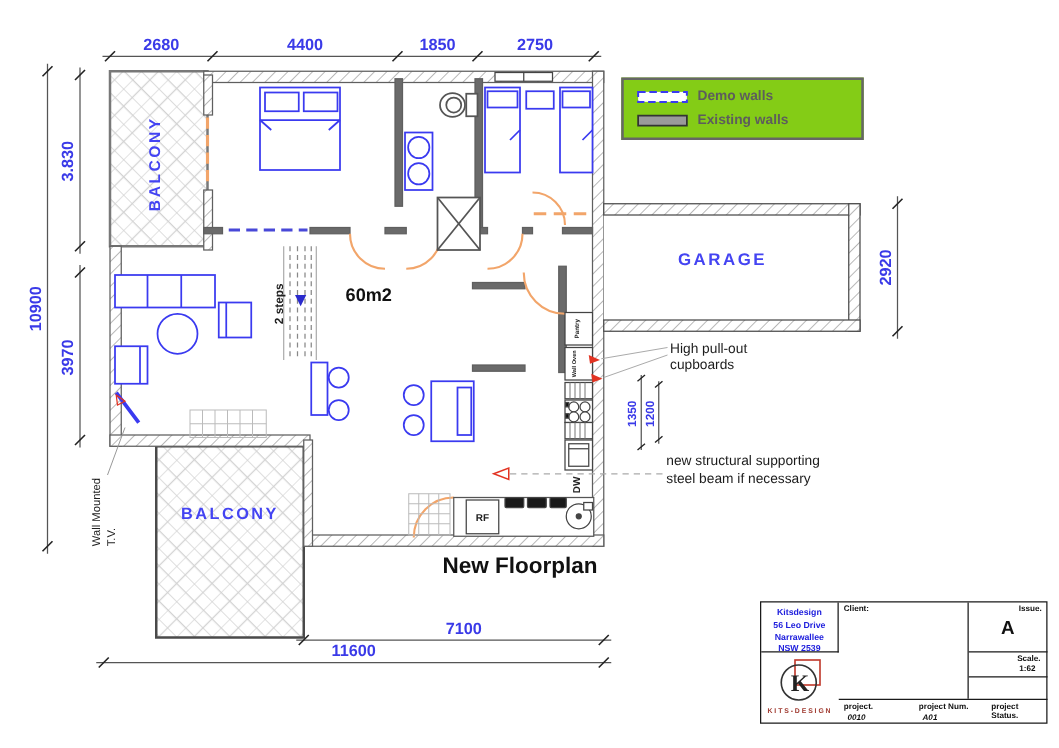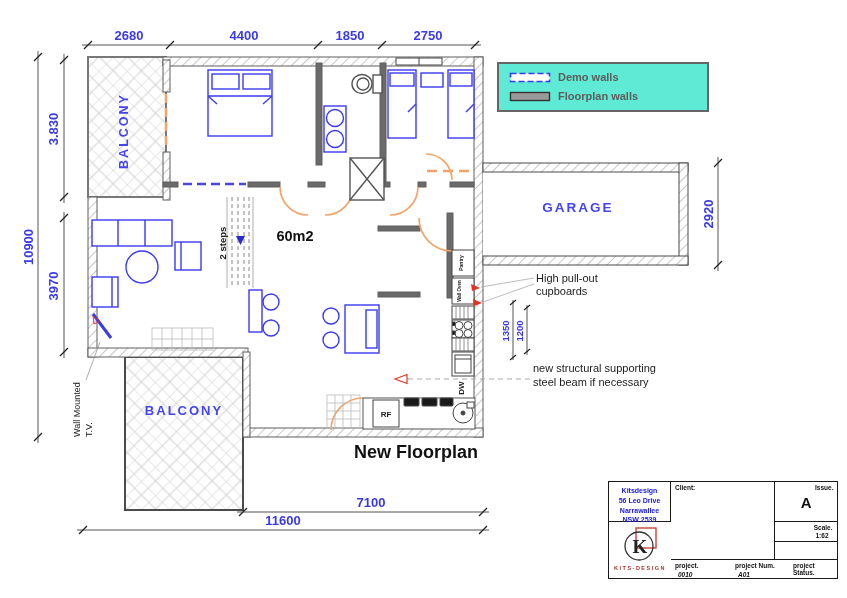--- a/index.html
+++ b/index.html
@@ -5,21 +5,21 @@
   html,body{margin:0;padding:0;background:#fff;}
   body{font-family:"Liberation Sans",sans-serif;}
   #canvas{position:relative;width:847px;height:598px;background:#ffffff;overflow:hidden;}
   svg text{font-family:"Liberation Sans",sans-serif;}
   .dim{fill:#3a3ae8;font-weight:bold;font-size:13px;}
   .dimsmall{fill:#3a3ae8;font-weight:bold;font-size:9.5px;}
   .roomlbl{fill:#4444f2;font-weight:bold;letter-spacing:2px;font-size:12.5px;}
   .anno{fill:#1c1c1c;font-size:11px;}
   .tiny{fill:#222;font-weight:bold;}
   
-  #legend{position:absolute;left:497px;top:62px;width:212px;height:50px;border:2px solid #666;background:#5eead4;box-sizing:border-box;}
+  #legend{position:absolute;left:497px;top:62px;width:194px;height:50px;border:2px solid #666;background:#84cc16;box-sizing:border-box;}
   .leg-row{position:absolute;left:10px;display:flex;align-items:center;gap:7px;}
   .leg-row span{font-size:11px;font-weight:bold;color:#5d5d5d;}
   
   #tblock{position:absolute;left:608px;top:481px;width:230px;height:98px;border:1.5px solid #1a1a1a;background:#fff;box-sizing:border-box;font-size:6.5px;color:#111;}
   #tblock .cell{position:absolute;box-sizing:border-box;}
   .tb-company{left:0;top:0;width:62px;height:40px;border-right:1px solid #1a1a1a;border-bottom:1px solid #1a1a1a;
      color:#2020dd;font-weight:bold;font-size:7px;text-align:center;line-height:1.4;padding-top:4px;}
   .tb-logo{left:0;top:40px;width:62px;height:56.5px;text-align:center;}
   .tb-logotext{color:#a03a30;font-weight:bold;font-size:5.5px;letter-spacing:1.5px;margin-top:1px;}
   .tb-client{left:62px;top:0;width:104px;height:77px;border-right:1px solid #1a1a1a;font-weight:bold;padding:2px 0 0 4px;}
@@ -335,21 +335,21 @@
   <div class="leg-row" style="top:7px">
     <svg width="42" height="11">
       <rect x="1.5" y="1.5" width="39" height="8" fill="#fff" stroke="#3a3af0" stroke-width="1.6" stroke-dasharray="6,3"></rect>
     </svg>
     <span>Demo walls</span>
   </div>
   <div class="leg-row" style="top:26px">
     <svg width="42" height="11">
       <rect x="1.5" y="1.5" width="39" height="8" fill="#9a9a9a" stroke="#333" stroke-width="1.4"></rect>
     </svg>
-    <span>Floorplan walls</span>
+    <span>Existing walls</span>
   </div>
 </div>
 
 
 <div id="tblock">
   <div class="cell tb-company">
     <div>Kitsdesign</div>
     <div>56 Leo Drive</div>
     <div>Narrawallee</div>
     <div>NSW 2539</div>

